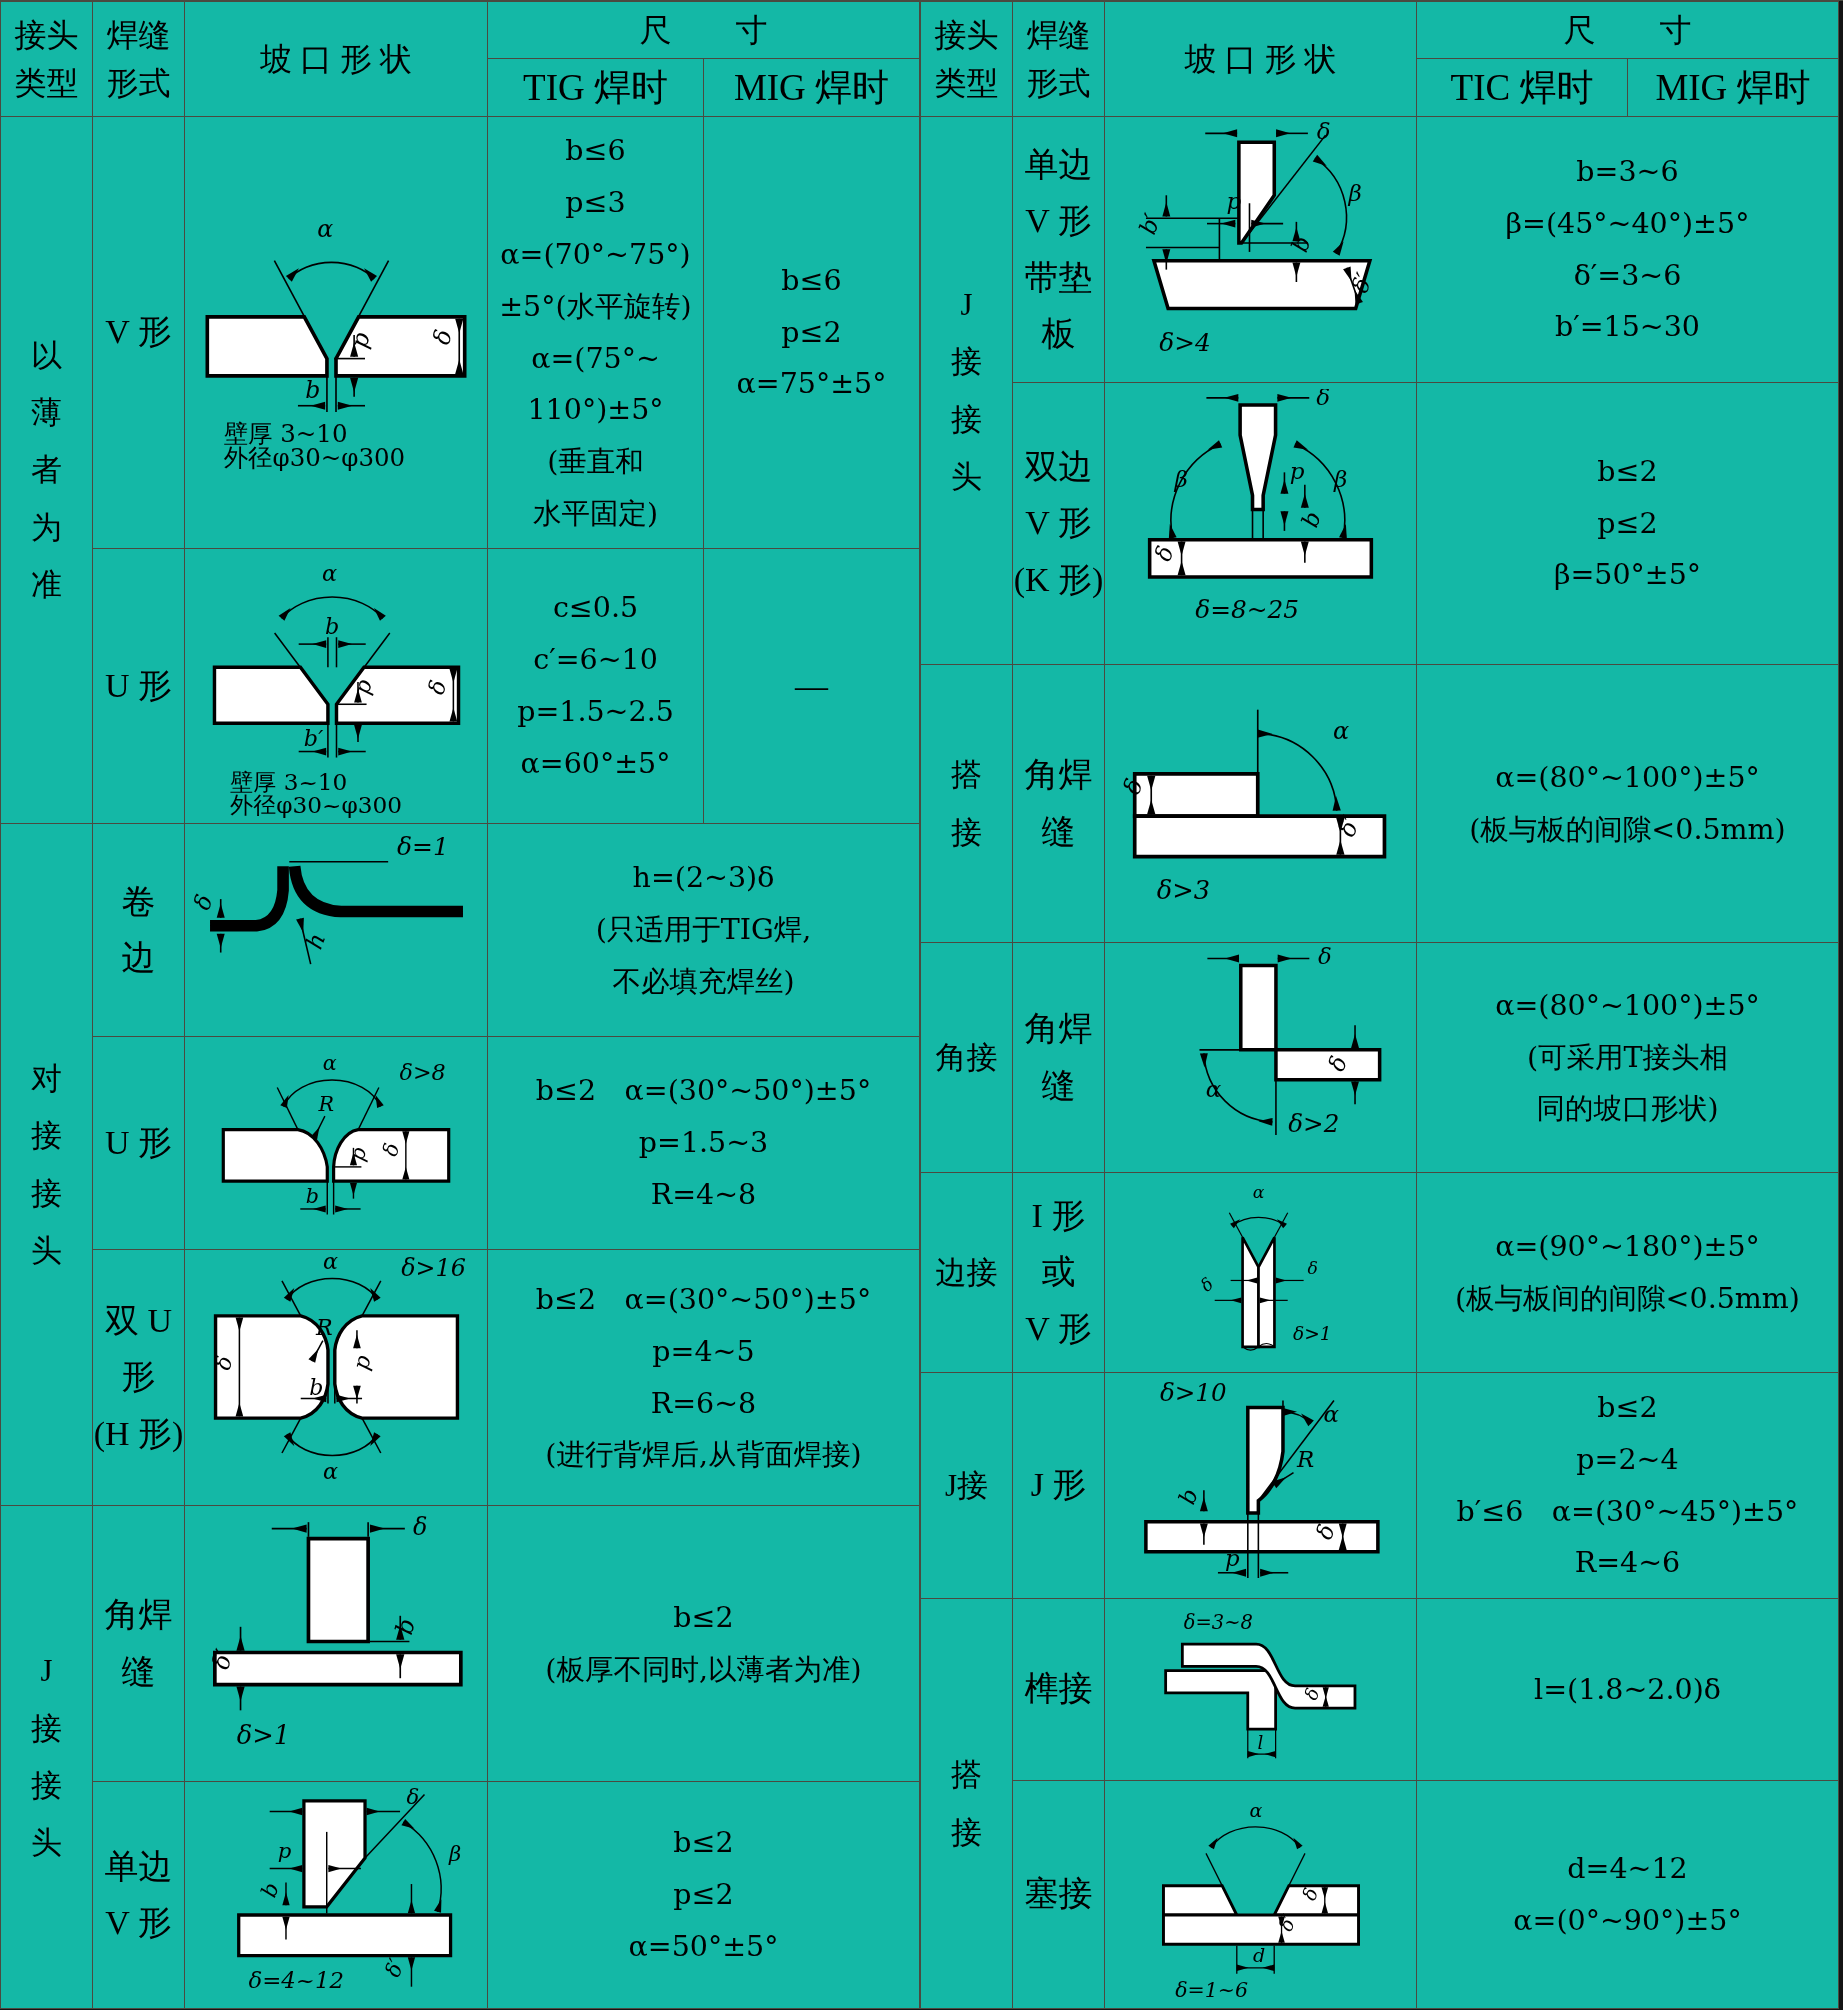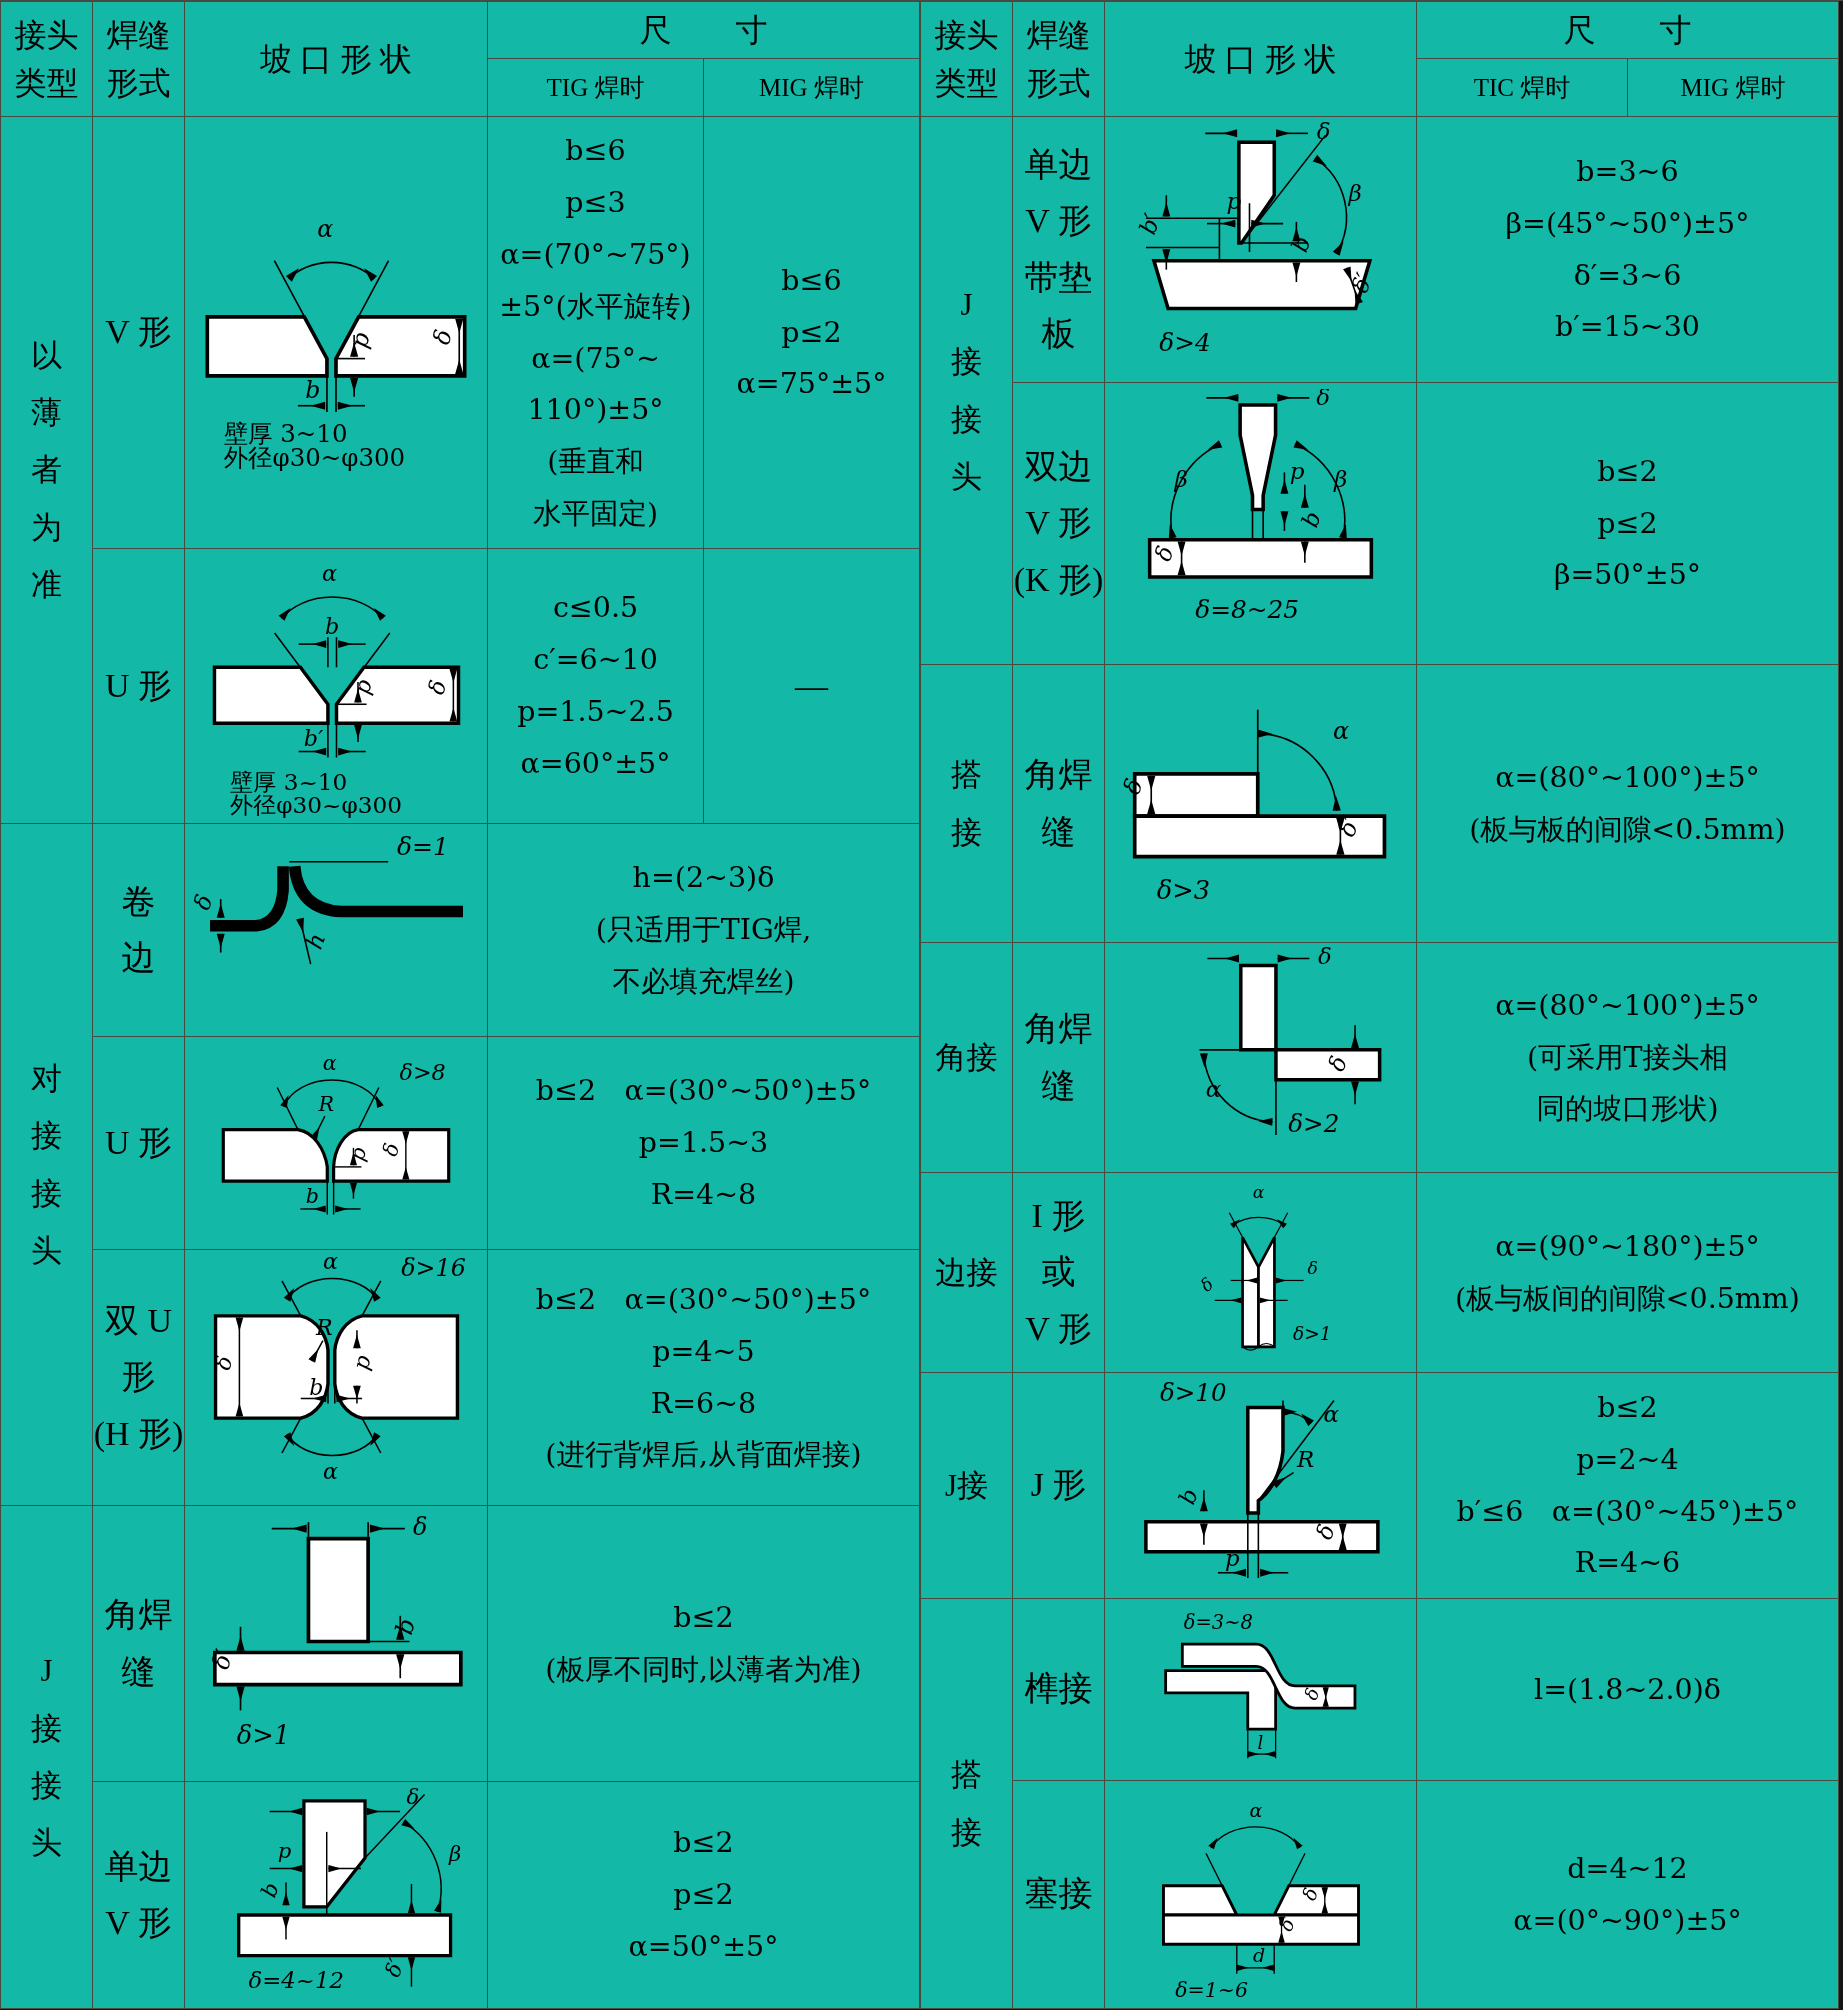--- a/index.html
+++ b/index.html
@@ -1,21 +1,21 @@
 <!DOCTYPE html>
 <html style="font-size:14.7px"><head>
 <meta charset="utf-8">
 <style>
   html,body{margin:0;padding:0;background:#fff;color:#000;
     font-family:"Liberation Serif","DejaVu Serif",serif;}
   .wrap{width:1844px;display:flex;background:#141414;border-bottom:8.3px solid #141414;border-top:1.8px solid #4a4a40;}
   table{border-collapse:collapse;background:#14b8a6;table-layout:fixed;}
   td{border:1.8px solid #4a4a40;padding:0;text-align:center;vertical-align:middle;overflow:hidden;}
   .hd{font-size:32px;white-space:pre-line;line-height:1.5;}
-  .sub{font-size:25px;text-align:center;}
+  .sub{font-size:37px;text-align:center;}
   .form{font-size:34px;white-space:pre-line;line-height:1.65;}
   .vcat{font-size:31px;width:39px;margin:0 auto;word-break:break-all;line-height:1.85;}
   .hcat{font-size:31px;}
   .dims{font-size:28.5px;line-height:1.82;white-space:pre-line;font-family:"DejaVu Serif",serif;}
   .dash{font-size:33px;}
   svg text{font-family:"DejaVu Serif",serif;fill:#000;}
   .lb{font-size:26px;font-style:italic;}
   .cp{font-size:28px;font-style:italic;}
   .cn{font-size:27px;}
   .pl{fill:#fff;stroke:#000;stroke-width:4;}
@@ -374,21 +374,21 @@
       <text class="lb" x="228" y="22">δ</text>
       <text class="lb" x="126" y="102">p</text>
       <text class="lb" x="44" y="132" transform="rotate(-70 44 132)">b′</text>
       <text class="lb" x="264" y="92">β</text>
       <text class="lb" x="216" y="152" transform="rotate(-70 216 152)">b</text>
       <text class="lb" x="284" y="198" transform="rotate(-70 284 198)">δ′</text>
       <text class="cp" x="50" y="262">δ&gt;4</text>
     </svg>
   </td>
   <td class="dims" colspan="2">b=3~6
-β=(45°~50°)±5°
+β=(45°~40°)±5°
 δ′=3~6
 b′=15~30</td>
 </tr>
 
 <tr style="height:282px">
   <td class="form">双边
 V 形
 (K 形)</td>
   <td>
     <svg width="293" height="266" viewBox="0 0 330 300">

